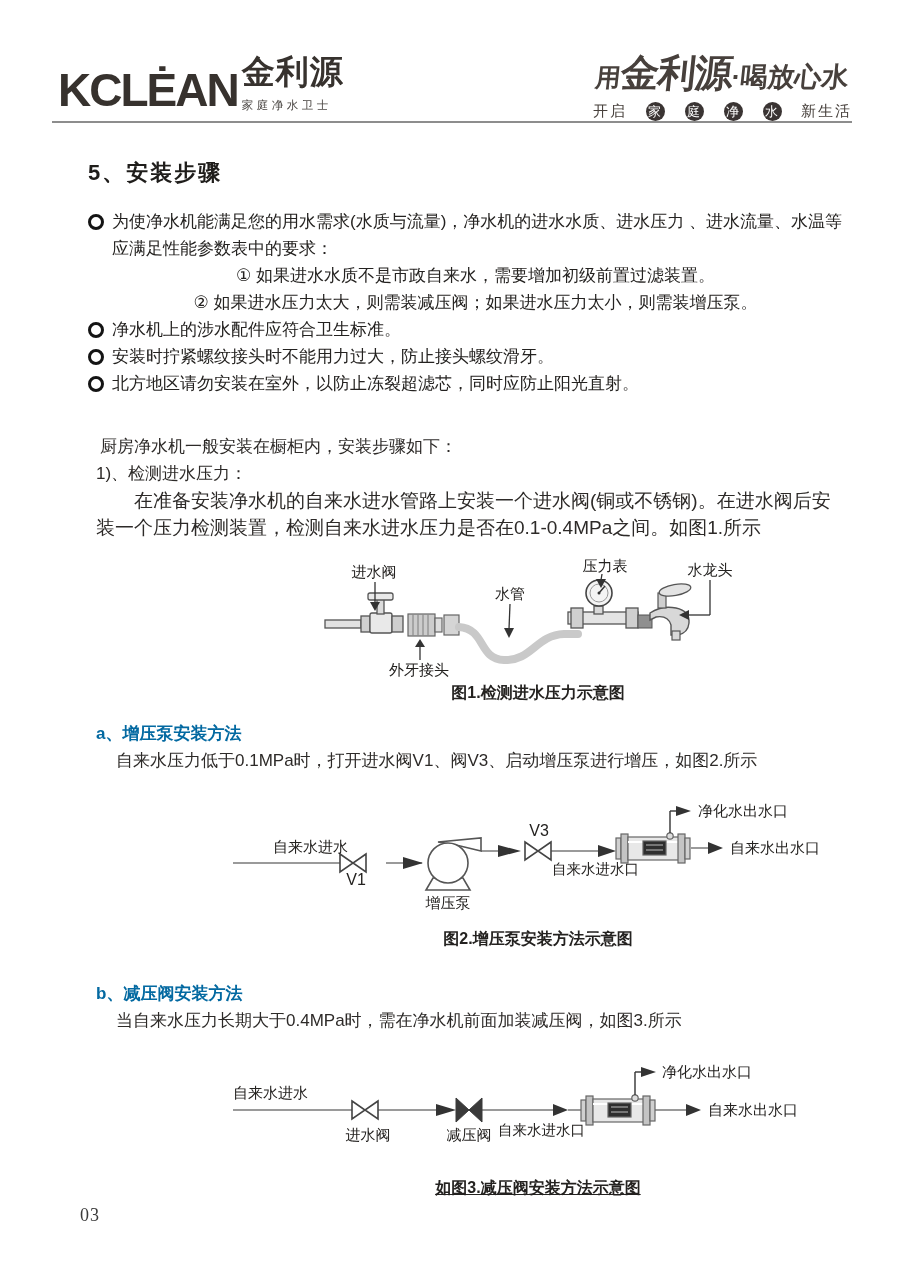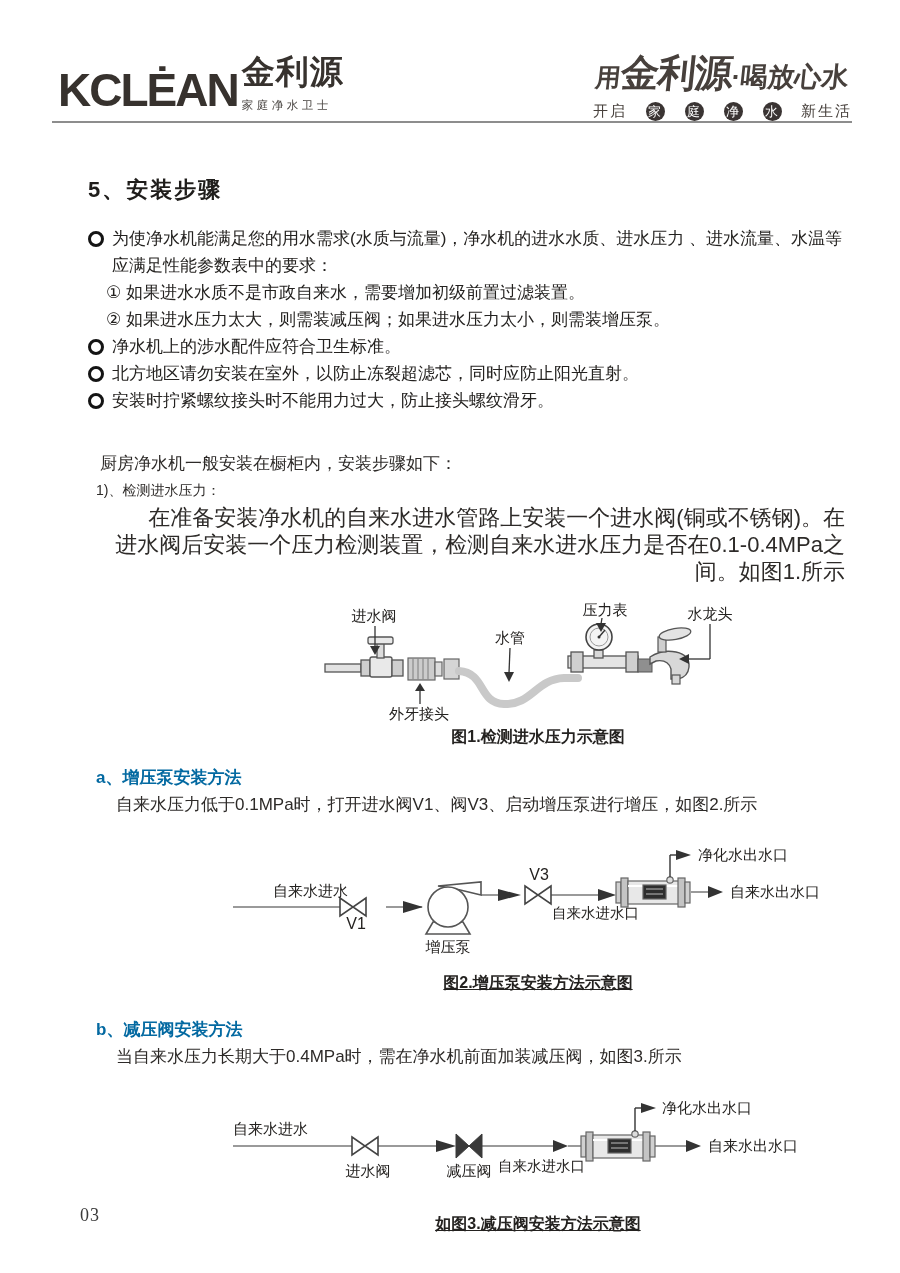--- a/index.html
+++ b/index.html
@@ -24,42 +24,42 @@
   .brand-tagline{font-size:11.5px;color:#4a4643;letter-spacing:3.5px;margin-top:10px;}
   .brand-right{position:absolute;right:48px;top:48px;text-align:center;color:#47403c;}
   .slogan-main{white-space:nowrap;font-weight:bold;transform:skewX(-6deg);}
   .slogan-prefix{font-size:25px;}
   .slogan-brand{font-size:38px;letter-spacing:-1px;}
   .slogan-suffix{font-size:27px;}
   .slogan-sub{margin-top:3px;font-size:15px;letter-spacing:2px;display:flex;align-items:center;justify-content:center;gap:18px;}
   .badge{display:inline-flex;width:19px;height:19px;border-radius:50%;background:#3a3433;color:#fff;
          font-size:13px;align-items:center;justify-content:center;margin:0 1px;}
   
-  .main{position:absolute;top:165px;left:0;right:0;padding:0 55px 0 88px;}
+  .main{position:absolute;top:148px;left:0;right:0;padding:0 55px 0 88px;}
   .doc-title{font-size:22px;font-weight:bold;color:#1f1d1b;letter-spacing:2px;margin:10px 0 20px 0;}
   .bullet{display:flex;align-items:flex-start;font-size:17px;line-height:27px;color:#242220;}
   .ring{flex:0 0 auto;width:10px;height:10px;border:3.2px solid #141414;border-radius:50%;margin:6px 8px 0 0;}
-  .sub-item{margin-left:18px;font-size:17px;line-height:27px;color:#242220;}
+  .sub-item{margin-left:18px;font-size:17px;line-height:27px;color:#242220;text-align:center;}
   .steps-intro{margin:36px 0 0 12px;font-size:17px;line-height:27px;}
-  .step-title{margin:0 0 0 8px;font-size:14px;line-height:27px;}
-  .step-body{margin:0 0 0 8px;font-size:22px;line-height:27px;text-indent:2em;text-align:right;}
+  .step-title{margin:0 0 0 8px;font-size:17px;line-height:27px;}
+  .step-body{margin:0 0 0 8px;font-size:19px;line-height:27px;text-indent:2em;}
   .section-title{font-size:17px;line-height:27px;margin-left:8px;font-weight:bold;color:#0369a1;}
   .section-body{font-size:17px;line-height:27px;margin-left:28px;}
   
   .fig{position:relative;}
   .fig svg{display:block;}
   .fig-caption{font-size:16px;font-weight:bold;color:#242220;text-align:center;}
   .fig1{margin:6px 0 0 150px;width:600px;}
   .fig1 .fig-caption{margin-top:-6px;}
   .fig2{margin:22px 0 0 130px;width:640px;}
-  .fig2 .fig-caption{margin-top:8px;text-decoration:underline;}
+  .fig2 .fig-caption{margin-top:8px;}
   .fig3{margin:14px 0 0 130px;width:640px;}
   .fig3 .fig-caption{margin-top:20px;text-decoration:underline;}
   .sec-a{margin-top:16px;}
-  .sec-b{margin-top:22px;}
+  .sec-b{margin-top:30px;}
   svg text{font-family:"Liberation Sans","DejaVu Sans",sans-serif;fill:#242220;}
   .page-number{position:absolute;left:80px;top:1205px;font-size:18px;color:#3a3a3a;letter-spacing:1px;font-family:Liberation Serif, serif;}
 </style>
 </head>
 <body>
 
 <div class="page">
 
   <div class="header">
     <div class="brand-left">
@@ -94,25 +94,25 @@
       <span>为使净水机能满足您的用水需求(水质与流量)，净水机的进水水质、进水压力 、进水流量、水温等应满足性能参数表中的要求：</span>
     </div>
     <div class="sub-item">① 如果进水水质不是市政自来水，需要增加初级前置过滤装置。</div>
     <div class="sub-item">② 如果进水压力太大，则需装减压阀；如果进水压力太小，则需装增压泵。</div>
     <div class="bullet">
       <span class="ring"></span>
       <span>净水机上的涉水配件应符合卫生标准。</span>
     </div>
     <div class="bullet">
       <span class="ring"></span>
-      <span>北方地区请勿安装在室外，以防止冻裂超滤芯，同时应防止阳光直射。</span>
+      <span>安装时拧紧螺纹接头时不能用力过大，防止接头螺纹滑牙。</span>
     </div>
     <div class="bullet">
       <span class="ring"></span>
-      <span>安装时拧紧螺纹接头时不能用力过大，防止接头螺纹滑牙。</span>
+      <span>北方地区请勿安装在室外，以防止冻裂超滤芯，同时应防止阳光直射。</span>
     </div>
 
     <div class="steps-intro">厨房净水机一般安装在橱柜内，安装步骤如下：</div>
     <div class="step-title">1)、检测进水压力：</div>
     <div class="step-body">在准备安装净水机的自来水进水管路上安装一个进水阀(铜或不锈钢)。在进水阀后安装一个压力检测装置，检测自来水进水压力是否在0.1-0.4MPa之间。如图1.所示</div>
 
     <div class="fig fig1">
       <svg width="600" height="142" viewBox="0 0 600 142">
 
         <g stroke="#555" stroke-width="1.3" fill="#e2e2e2">

